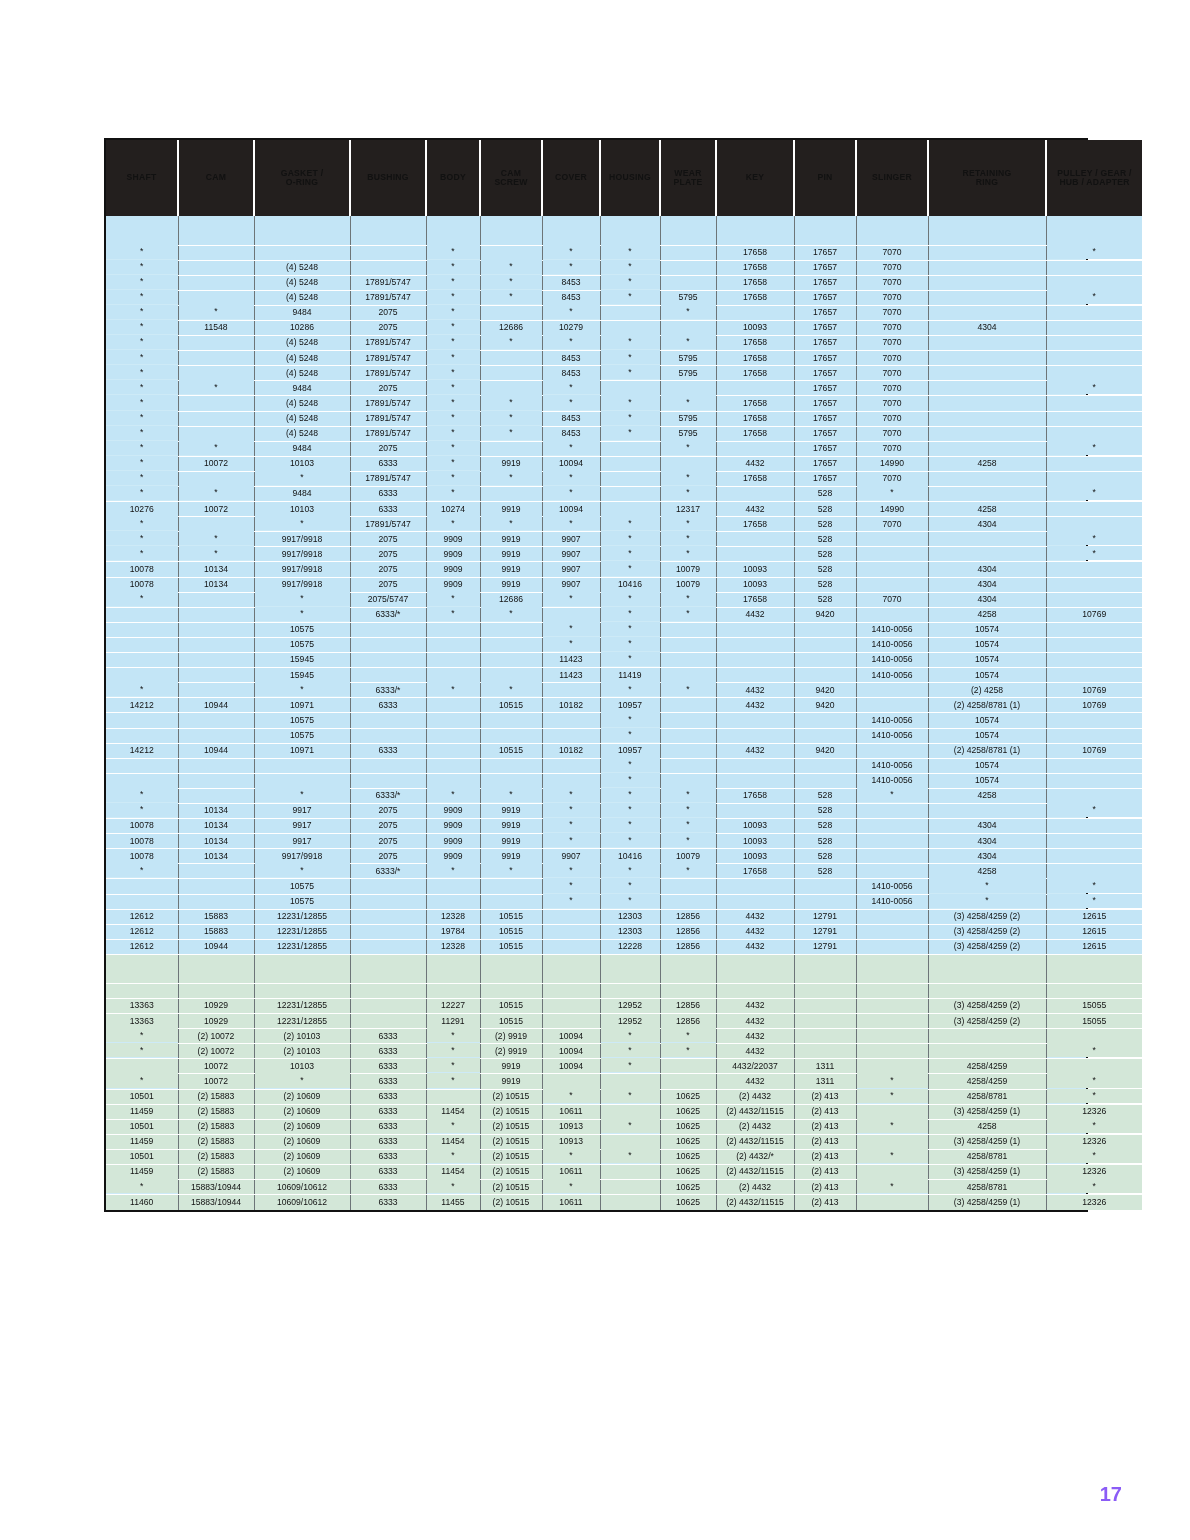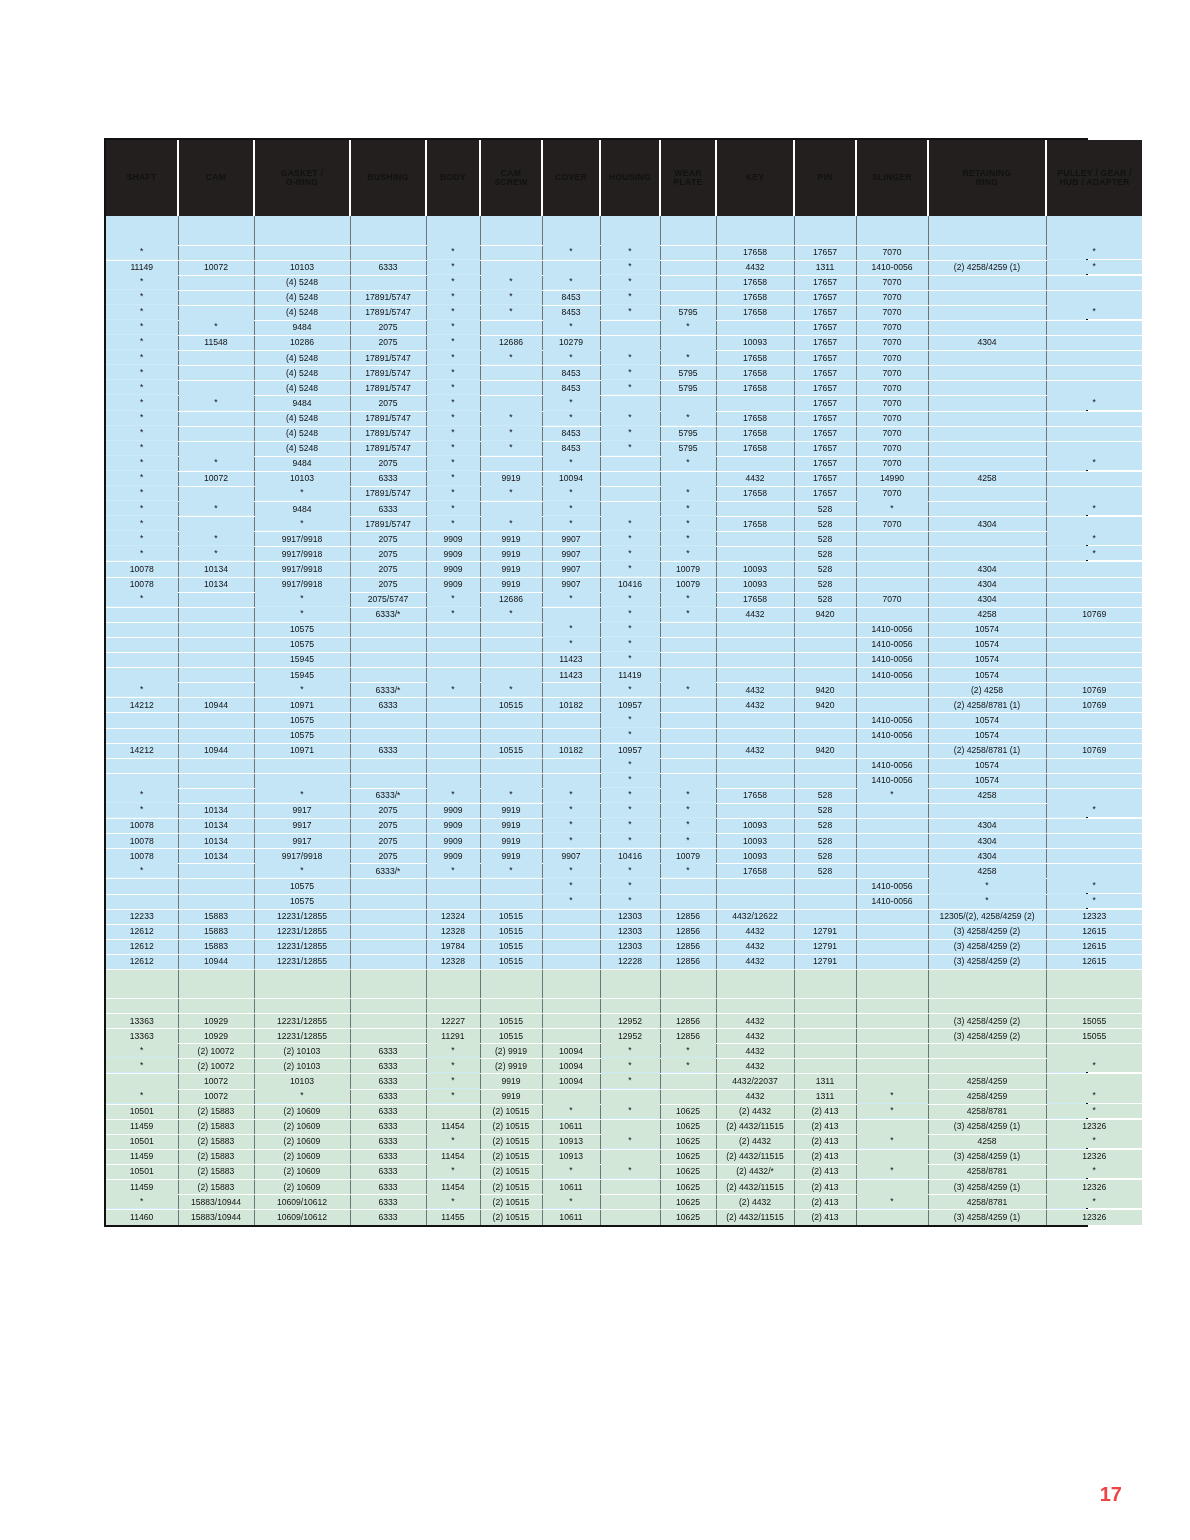--- a/index.html
+++ b/index.html
@@ -86,21 +86,21 @@
   tbody tr.band-green td { background: #d3e7d8; }
   tbody tr.tall td { height: 29px; }
   tbody tr:last-child td { border-bottom: none; margin-top: 30px; }
   .star { font-size: 10px; line-height: 1; position: relative; top: -1px; }
   
   #page-number {
     position: absolute;
     right: 68px; bottom: 34px;
     font-size: 20px;
     font-weight: bold;
-    color: #ef4444;
+    color: #8b5cf6;
   }
 </style>
 </head>
 <body>
 
 <div id="page">
 
 
   <div id="table-wrap">
     <table class="parts">
@@ -198,36 +198,20 @@
             <td class="star">*</td>
             <td class="star">*</td>
             <td></td>
             <td>17658</td>
             <td>17657</td>
             <td>7070</td>
             <td></td>
             <td class="star">*</td>
           </tr>
           <tr class="band-blue">
-            <td>11149</td>
-            <td>10072</td>
-            <td>10103</td>
-            <td>6333</td>
-            <td class="star">*</td>
-            <td></td>
-            <td></td>
-            <td class="star">*</td>
-            <td></td>
-            <td>4432</td>
-            <td>1311</td>
-            <td>1410-0056</td>
-            <td>(2) 4258/4259 (1)</td>
-            <td class="star">*</td>
-          </tr>
-          <tr class="band-blue">
             <td class="star">*</td>
             <td></td>
             <td>(4) 5248</td>
             <td></td>
             <td class="star">*</td>
             <td class="star">*</td>
             <td class="star">*</td>
             <td class="star">*</td>
             <td></td>
             <td>17658</td>
@@ -468,20 +452,36 @@
             <td class="star">*</td>
             <td></td>
             <td class="star">*</td>
             <td></td>
             <td class="star">*</td>
             <td></td>
             <td>528</td>
             <td class="star">*</td>
             <td></td>
             <td class="star">*</td>
+          </tr>
+          <tr class="band-blue">
+            <td>10276</td>
+            <td>10072</td>
+            <td>10103</td>
+            <td>6333</td>
+            <td>10274</td>
+            <td>9919</td>
+            <td>10094</td>
+            <td></td>
+            <td>12317</td>
+            <td>4432</td>
+            <td>528</td>
+            <td>14990</td>
+            <td>4258</td>
+            <td></td>
           </tr>
           <tr class="band-blue">
             <td class="star">*</td>
             <td></td>
             <td class="star">*</td>
             <td>17891/5747</td>
             <td class="star">*</td>
             <td class="star">*</td>
             <td class="star">*</td>
             <td class="star">*</td>
@@ -886,36 +886,20 @@
             <td class="star">*</td>
             <td class="star">*</td>
             <td></td>
             <td></td>
             <td></td>
             <td>1410-0056</td>
             <td class="star">*</td>
             <td class="star">*</td>
           </tr>
           <tr class="band-blue">
-            <td>12233</td>
-            <td>15883</td>
-            <td>12231/12855</td>
-            <td></td>
-            <td>12324</td>
-            <td>10515</td>
-            <td></td>
-            <td>12303</td>
-            <td>12856</td>
-            <td>4432/12622</td>
-            <td></td>
-            <td></td>
-            <td>12305/(2), 4258/4259 (2)</td>
-            <td>12323</td>
-          </tr>
-          <tr class="band-blue">
             <td>12612</td>
             <td>15883</td>
             <td>12231/12855</td>
             <td></td>
             <td>12328</td>
             <td>10515</td>
             <td></td>
             <td>12303</td>
             <td>12856</td>
             <td>4432</td>

